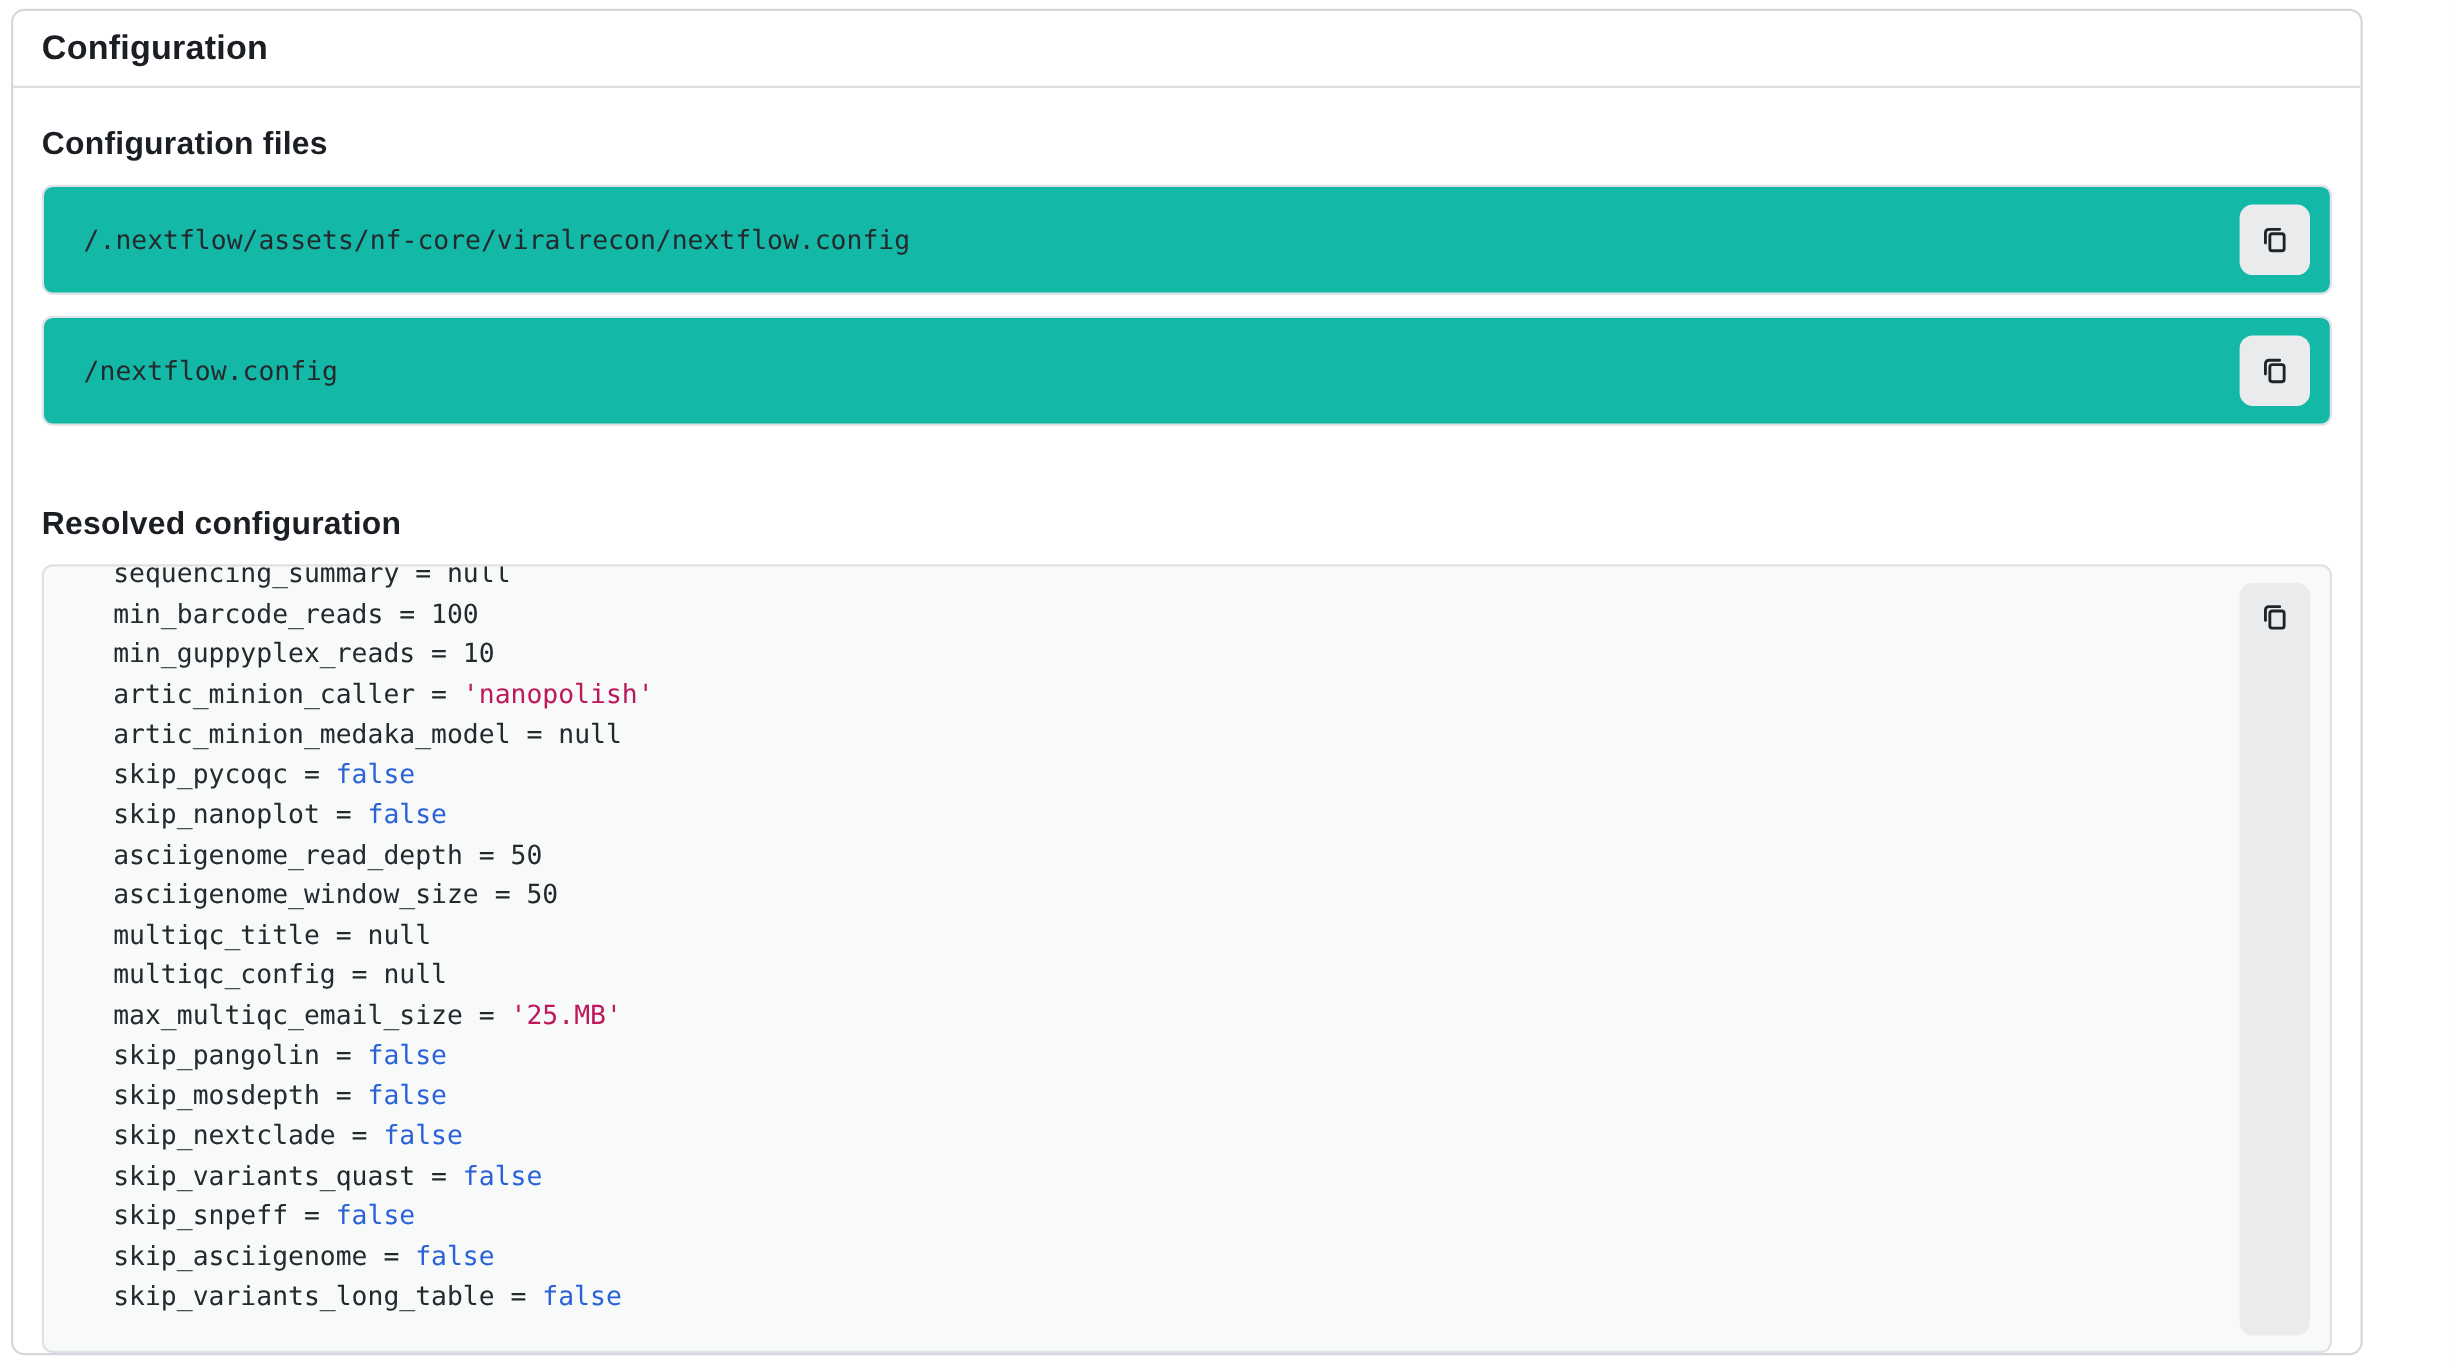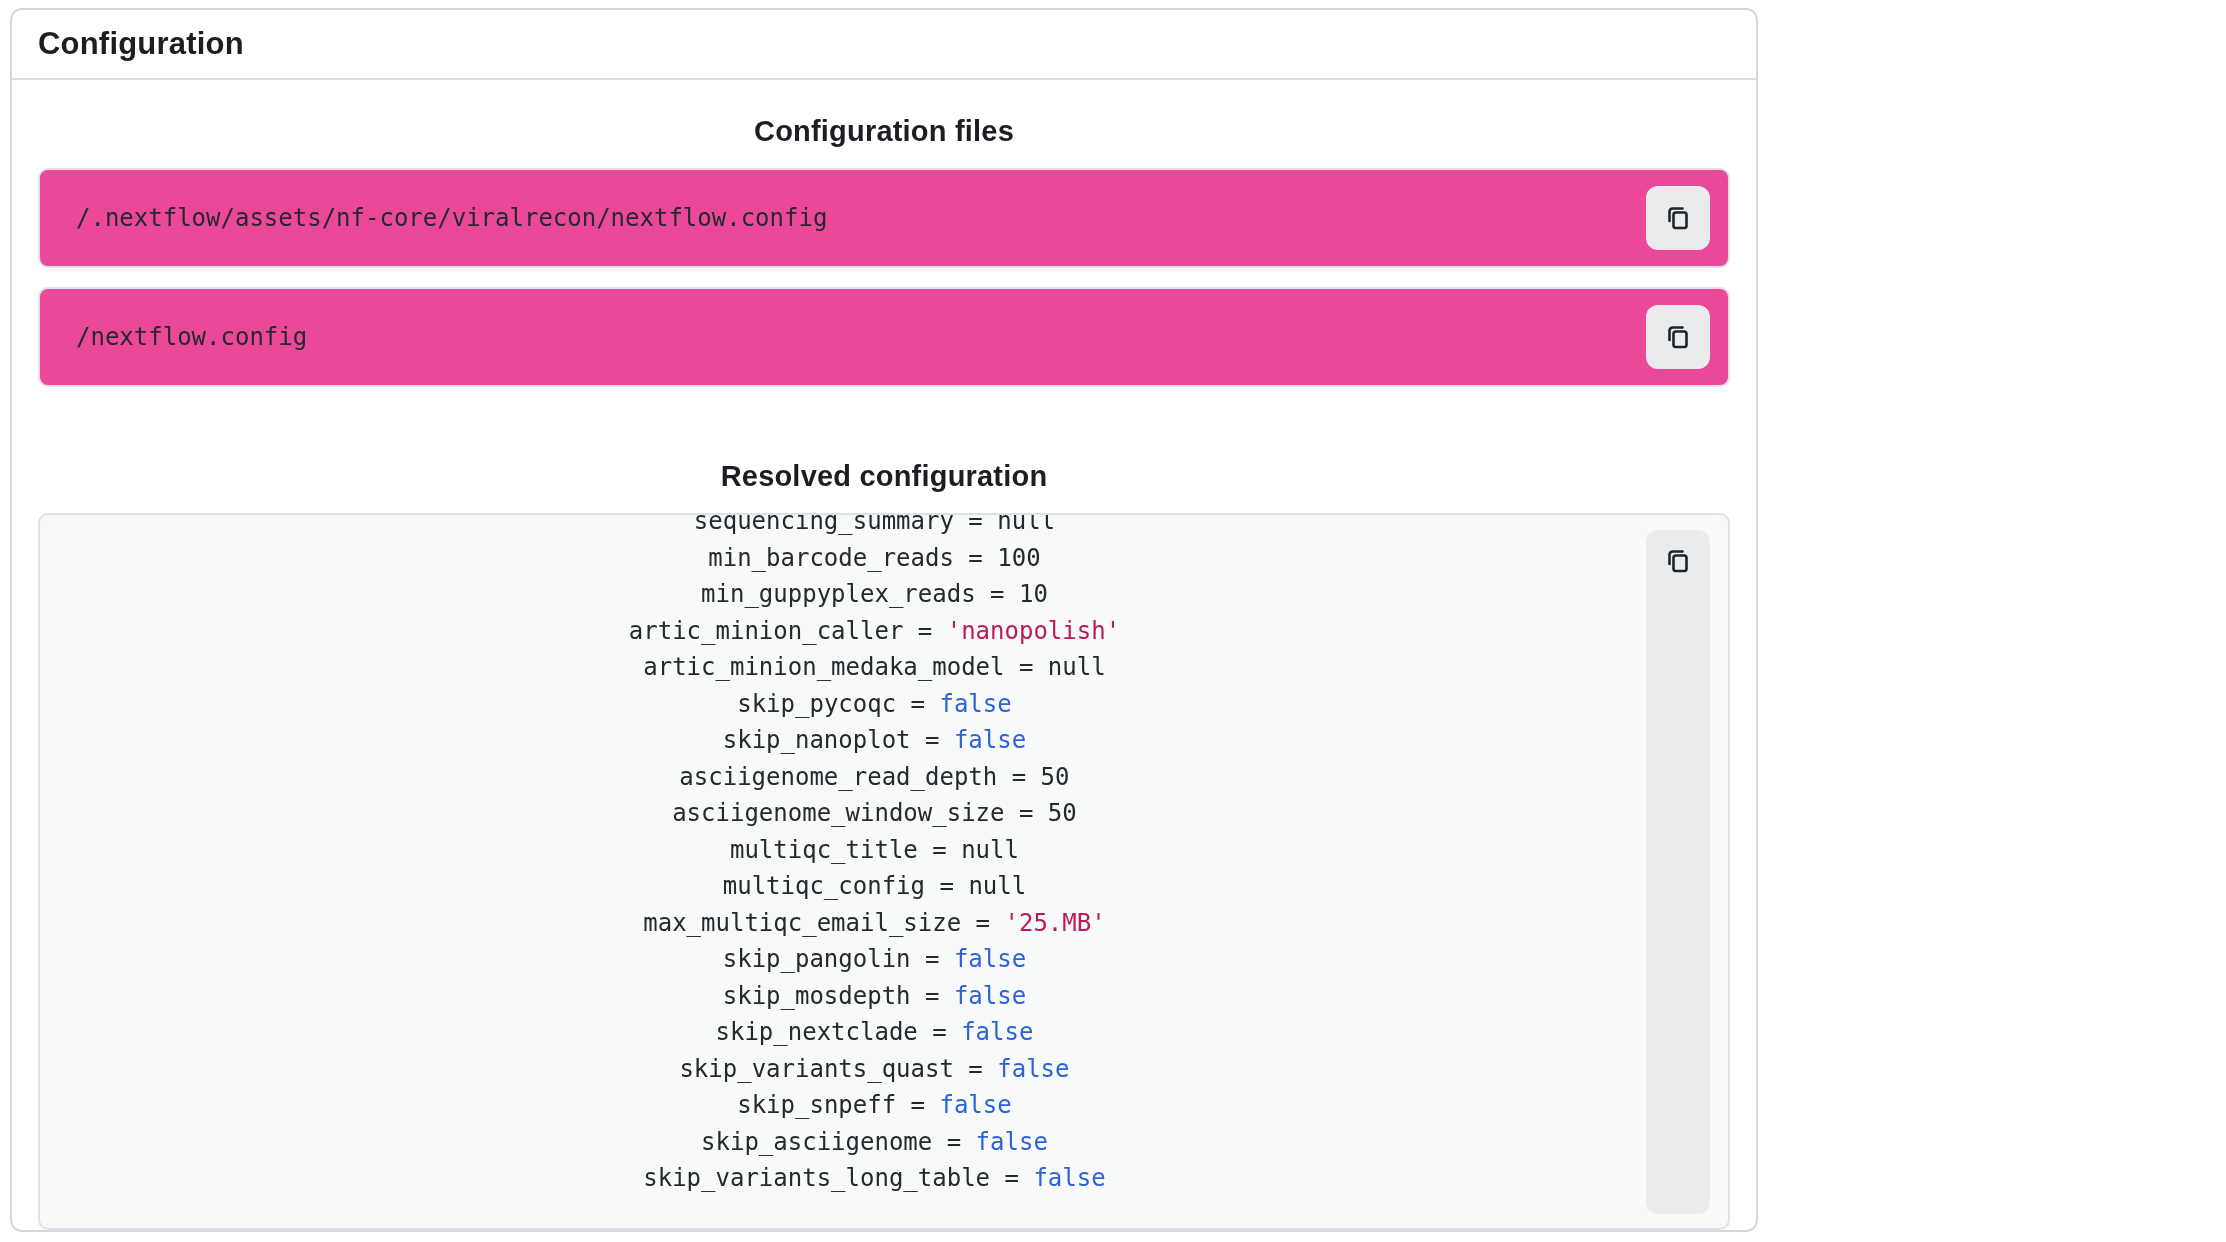--- a/index.html
+++ b/index.html
@@ -5,25 +5,24 @@
   * { box-sizing: border-box; margin: 0; padding: 0; }
   html, body {
     width: 2226px; height: 1242px;
     background: #ffffff;
     font-family: "Liberation Sans", sans-serif;
     overflow: hidden;
   }
   .card {
     position: absolute;
     left: 10px; top: 8px;
-    width: 1748px; height: 1224px;
+    width: 2138px; height: 1224px;
     background: #ffffff;
     border: 2px solid #d4d8dc;
     border-radius: 12px;
-    text-align: center;
   }
   .card-header {
     height: 70px;
     display: flex;
     align-items: center;
     padding: 0 26px;
     border-bottom: 2px solid #dadde1;
   }
   .card-title {
     font-size: 31px;
@@ -38,21 +37,21 @@
     color: #1b1f24;
     line-height: 34px;
     letter-spacing: 0.2px;
   }
   .files-heading { margin-top: 34px; margin-bottom: 20px; }
   .resolved-heading { margin-top: 72px; margin-bottom: 20px; }
 
   .file-box {
     position: relative;
     height: 100px;
-    background: #ec4899;
+    background: #14b8a6;
     border: 2px solid #dee1e5;
     border-radius: 10px;
     display: flex;
     align-items: center;
     padding: 0 100px 0 36px;
     margin-bottom: 19px;
   }
   .mono {
     font-family: "DejaVu Sans Mono", monospace;
     font-size: 24px;

